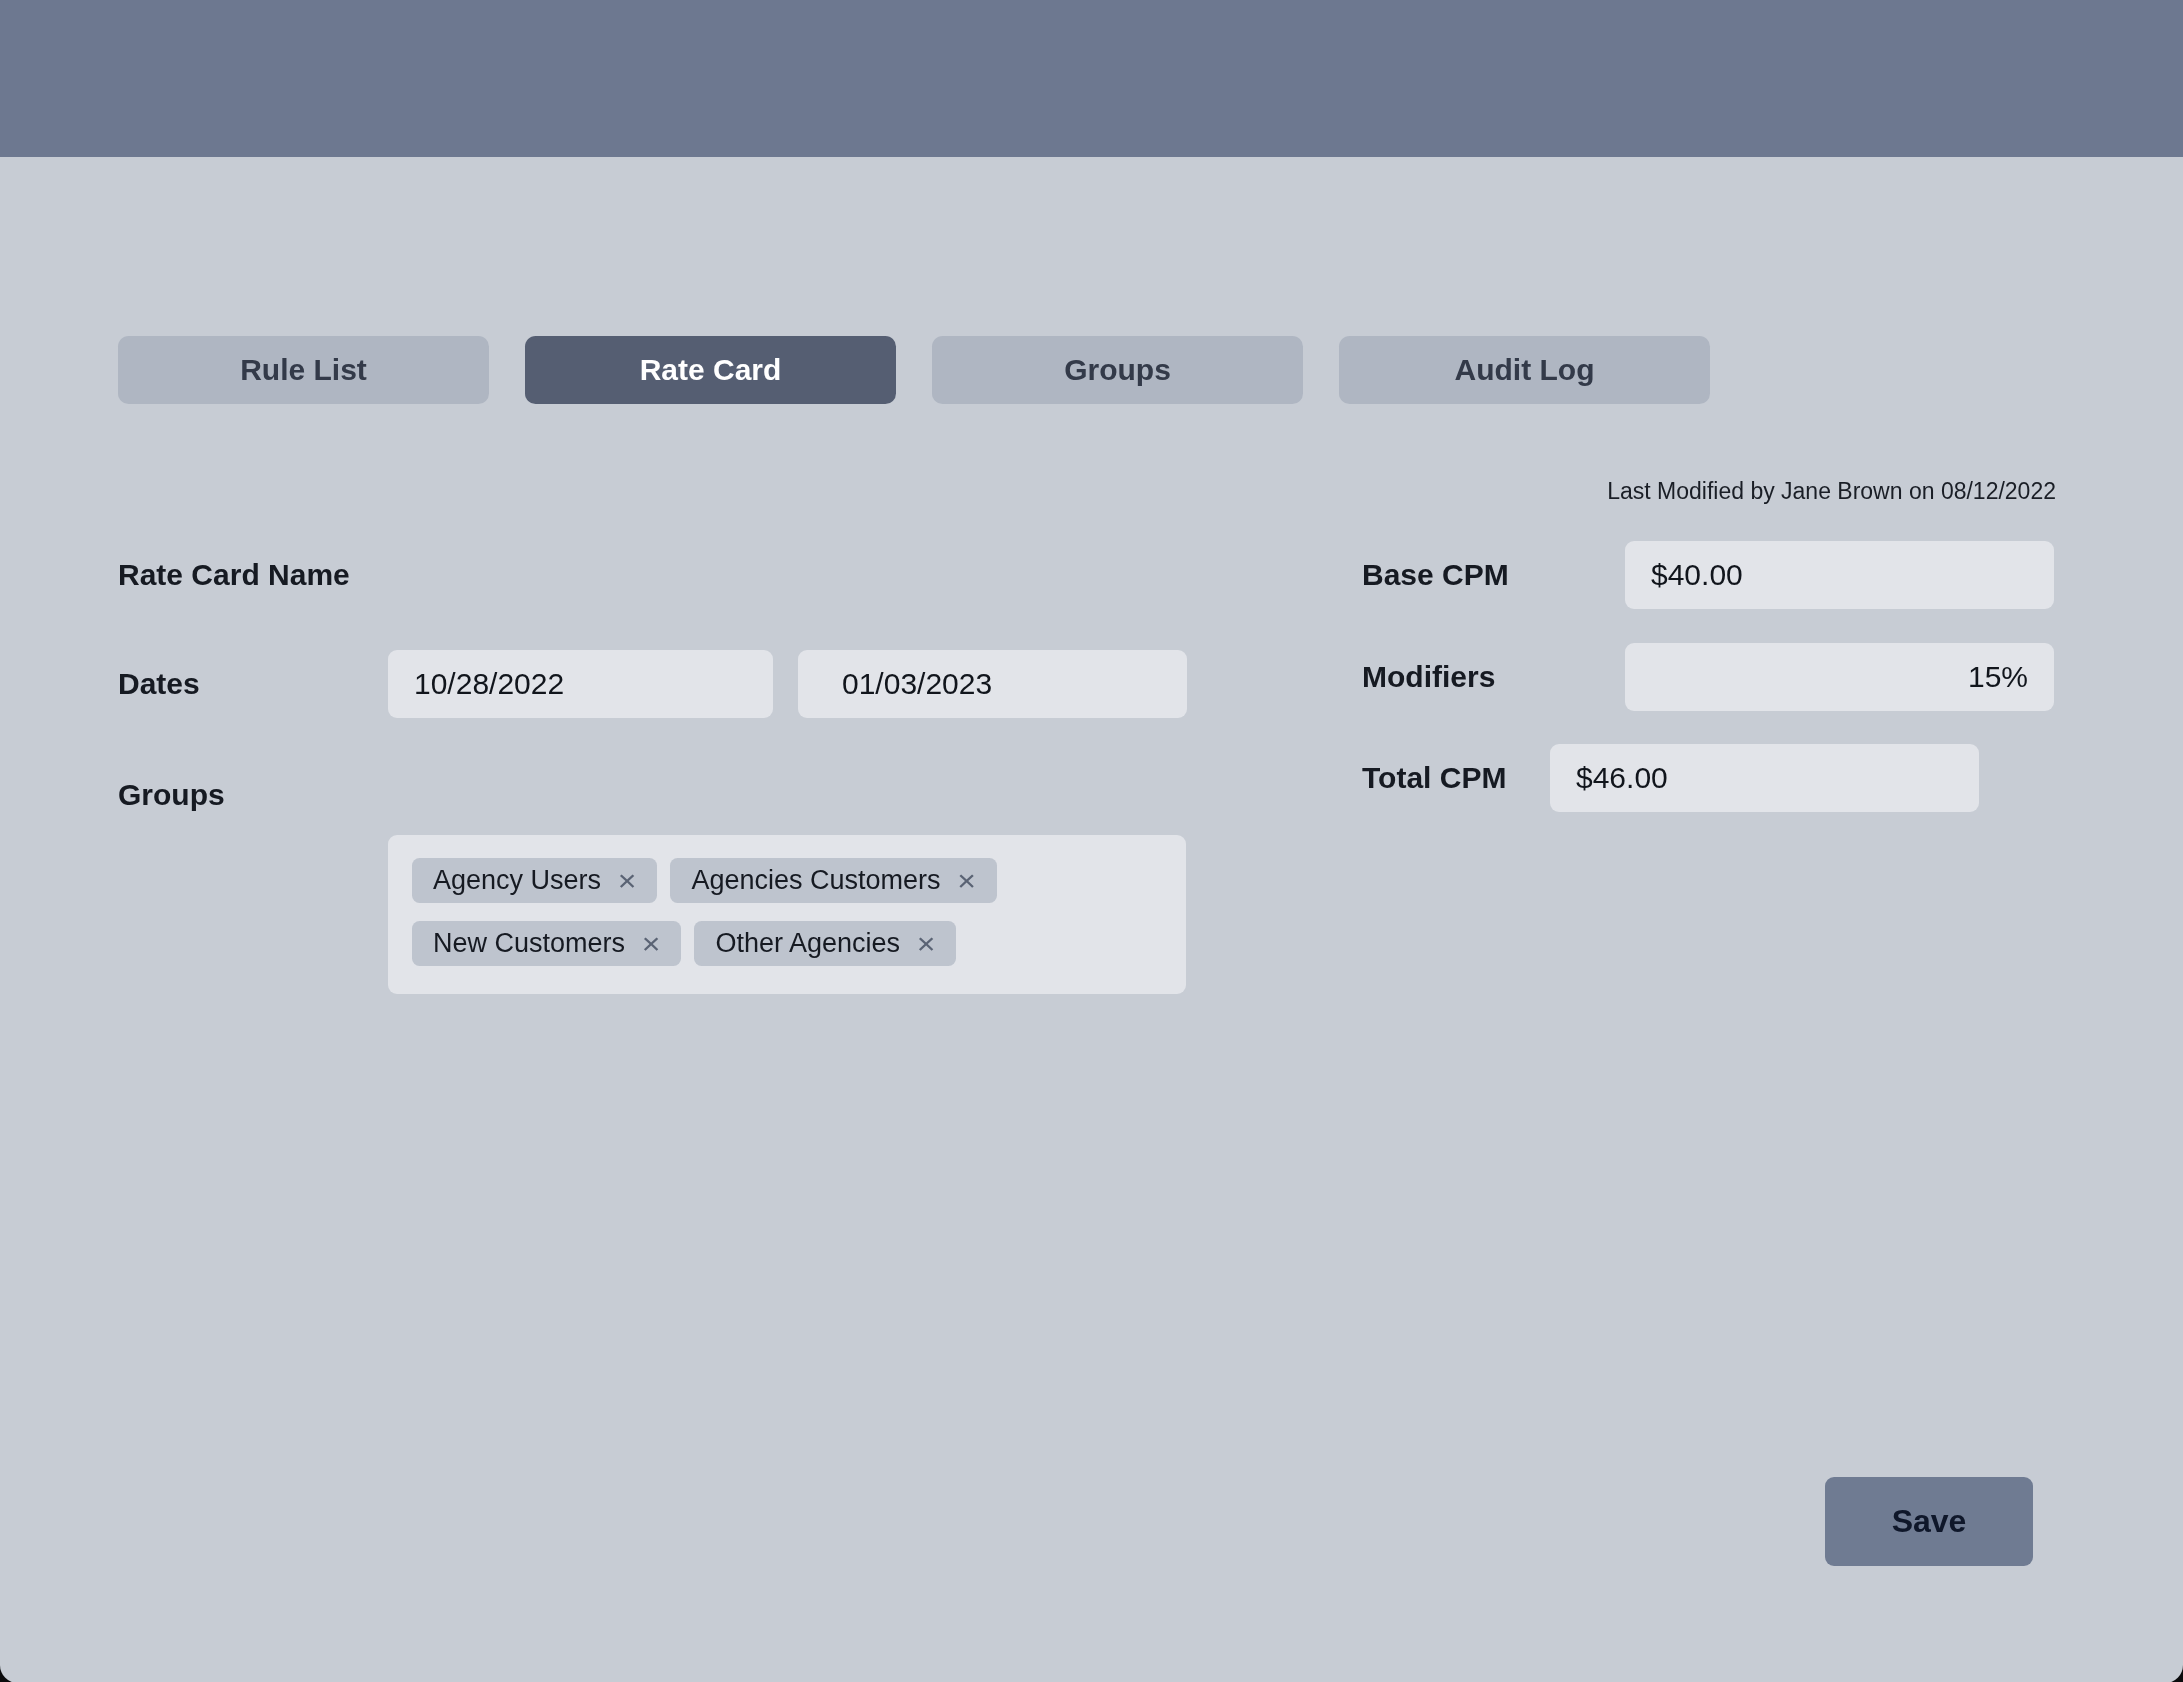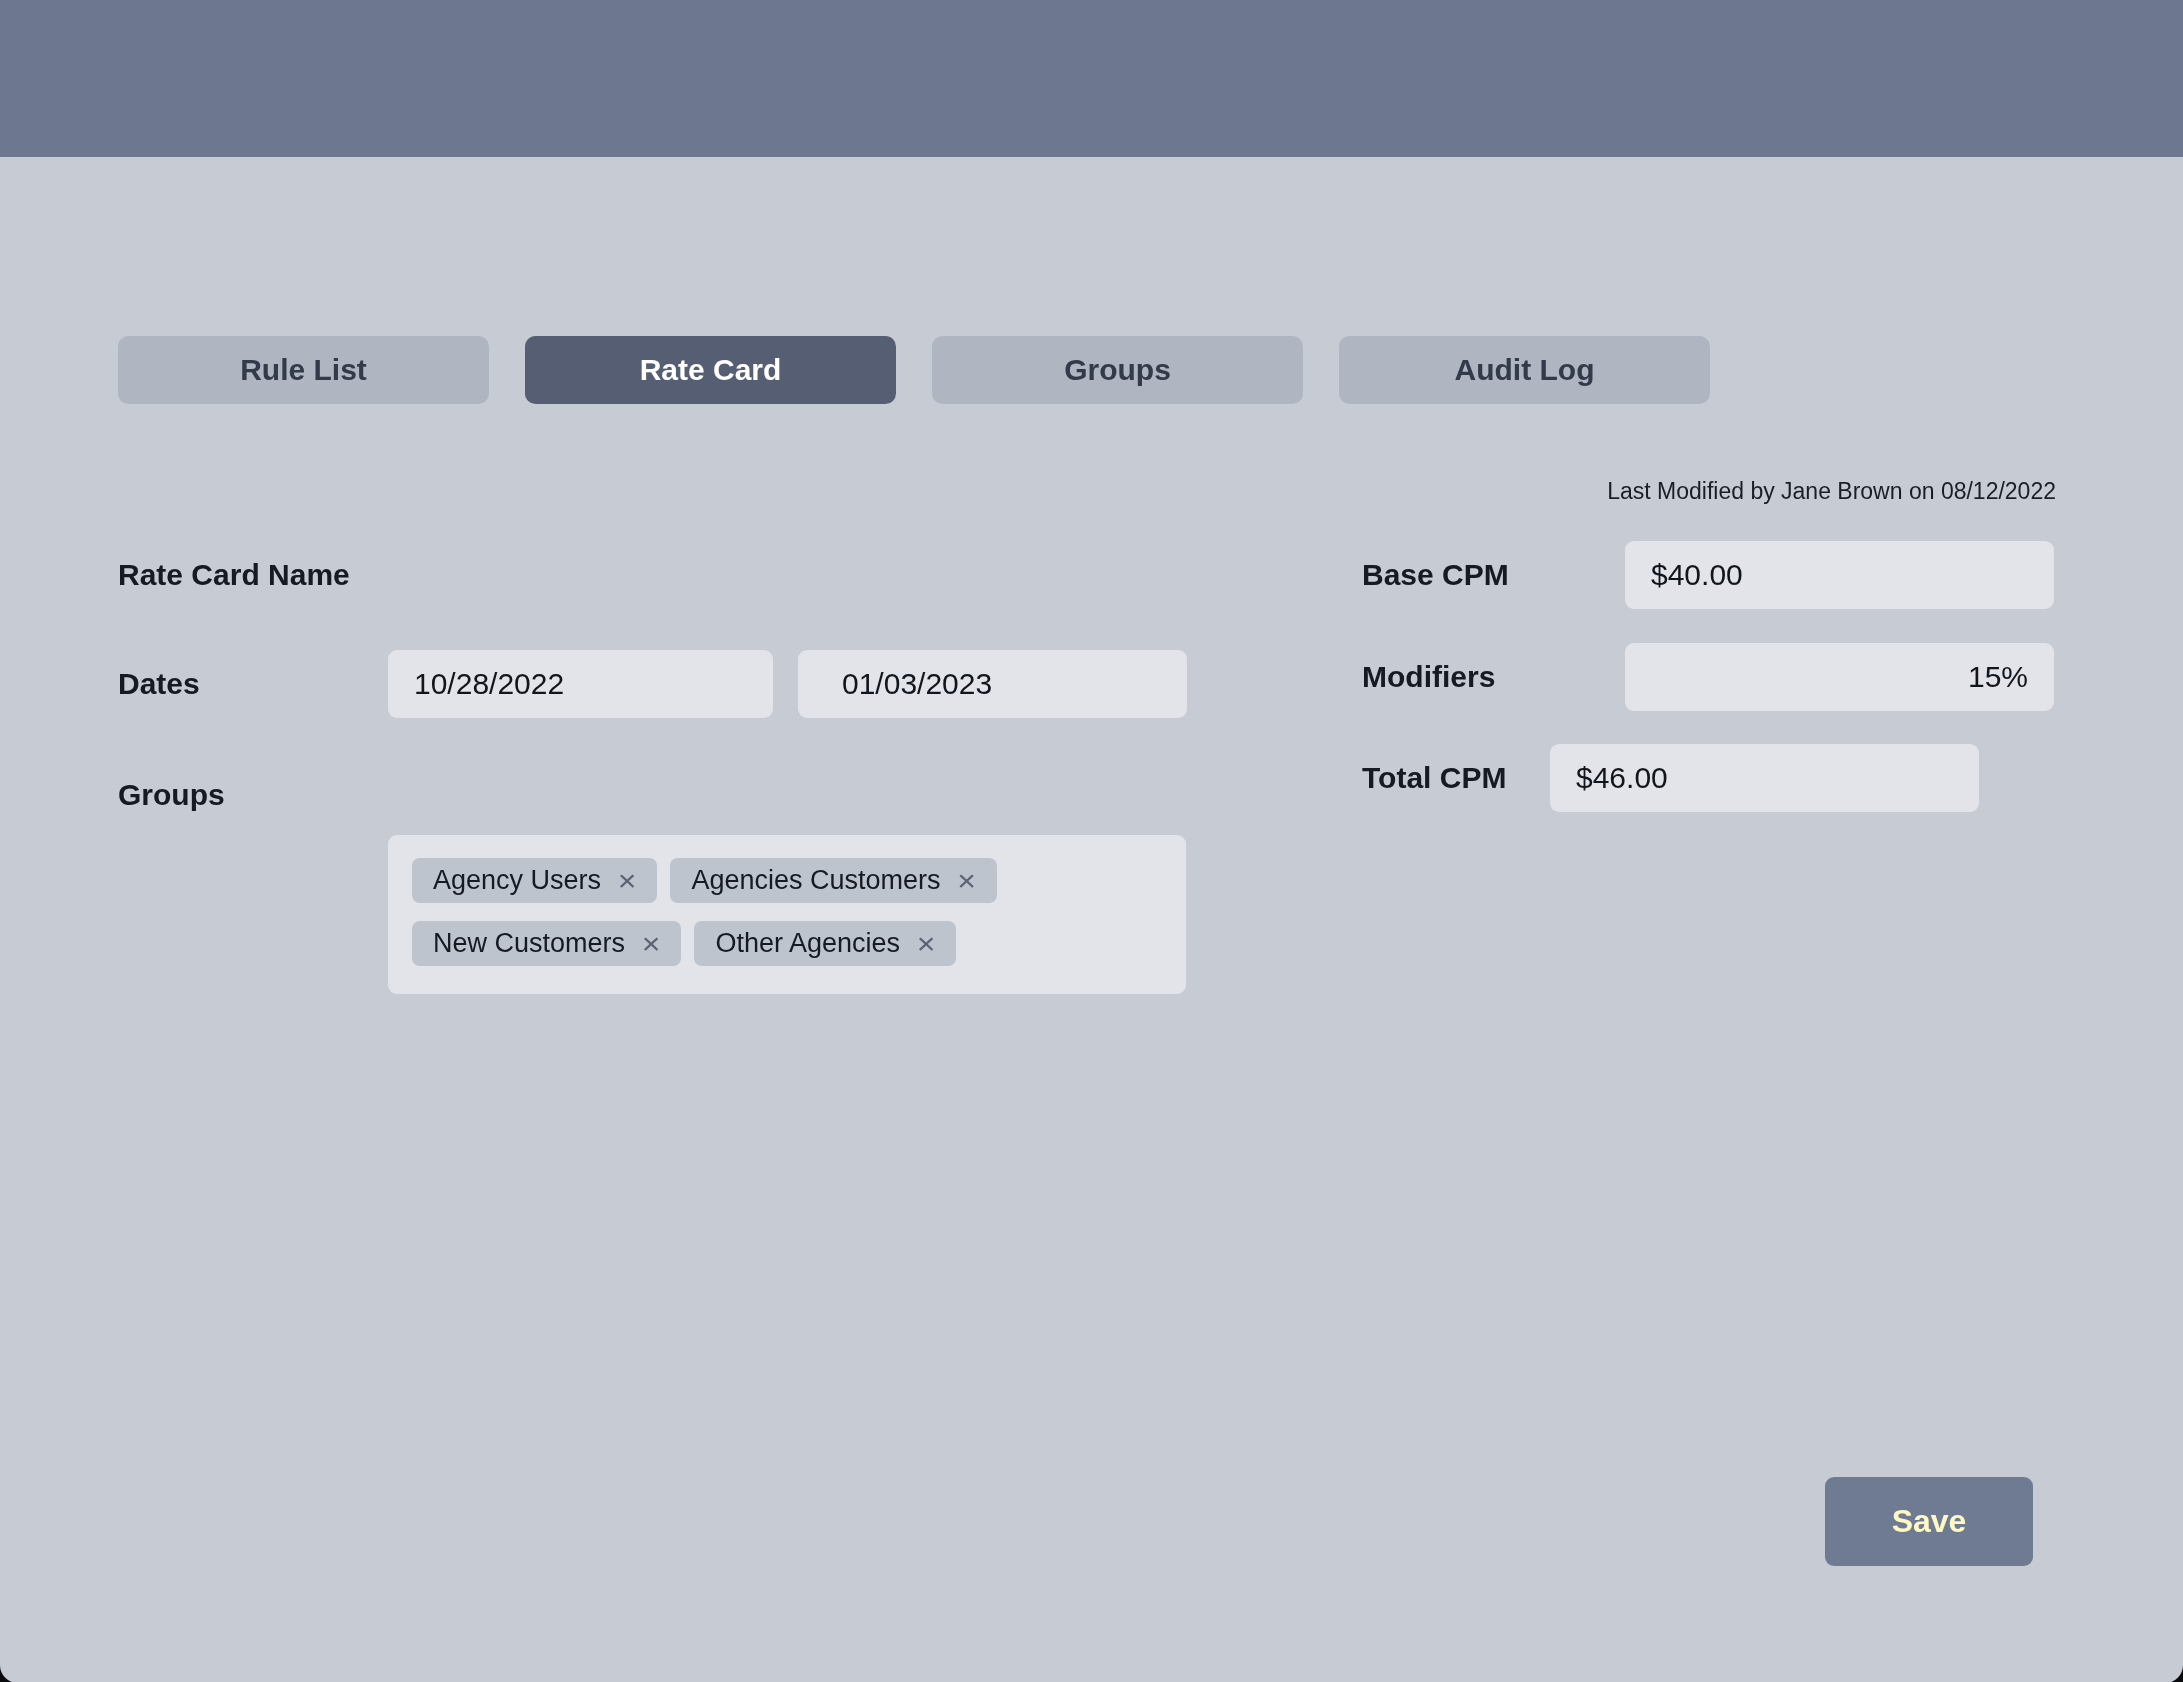--- a/index.html
+++ b/index.html
@@ -110,21 +110,21 @@
   .lbl-total-cpm { left: 1362px; top: 744px; }
   .inp-total-cpm { left: 1550px; top: 744px; width: 429px; }
   .save-button {
     position: absolute; left: 1825px; top: 1477px;
     width: 208px; height: 89px;
     background: #6f7b92;
     border: none;
     border-radius: 9px;
     font-family: "Liberation Sans", sans-serif;
     font-size: 32px; font-weight: 700;
-    color: #fef9c3;
+    color: #0f172a;
     cursor: pointer;
   }
 </style>
 </head>
 <body>
 
 <div id="app">
 
   <div class="top-bar"></div>
 

